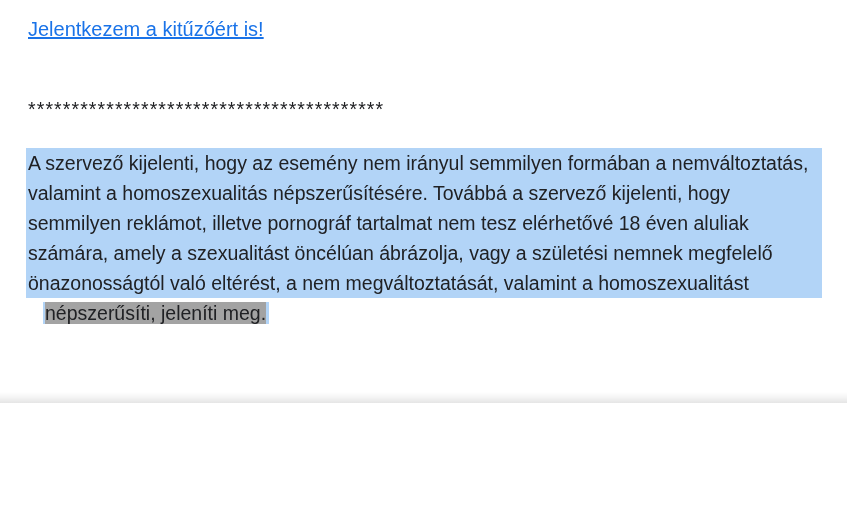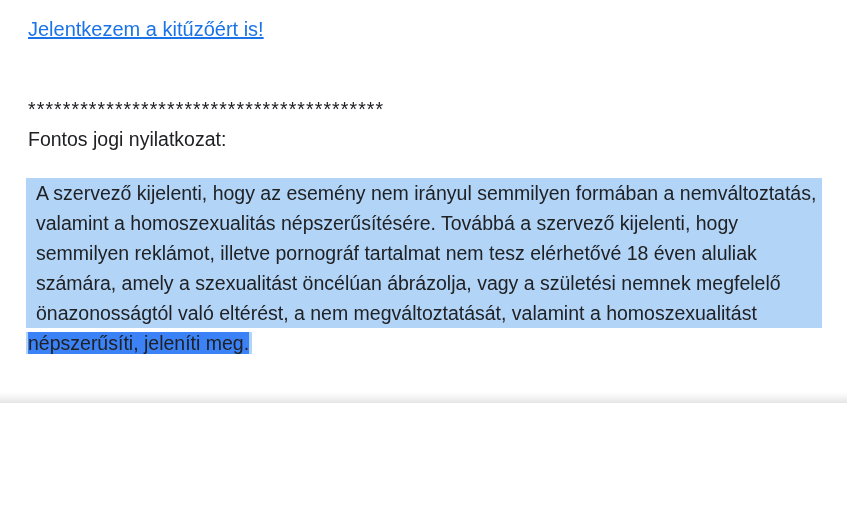--- a/index.html
+++ b/index.html
@@ -24,26 +24,27 @@
     cursor: pointer;
   }
   .divider-block { margin-top: 50px; }
   .asterisks { letter-spacing: 1.1px; }
   .para-age { margin-top: 26px; }
   .para-highlight { margin-top: 24px; }
   .hl-block {
     background: #b2d4f7;
     width: 796px;
     margin-left: -2px;
-    padding-left: 10px;
+    padding-left: 2px;
     box-sizing: border-box;
   }
   .hl-inline {
-    background: #3b82f6;
+    background: #a3a3a3;
     box-shadow: -2px 0 0 #b2d4f7, 3px 0 0 #b2d4f7;
+    margin-left: 17px;
   }
   .para-regulation { margin-top: 19px; }
   .bottom-edge {
     position: absolute;
     left: 0; right: 0; bottom: 0;
     height: 11px;
     background: linear-gradient(180deg, rgba(0,0,0,0) 0%, rgba(0,0,0,0.04) 45%, rgba(0,0,0,0.10) 100%);
     pointer-events: none;
   }
 </style>
@@ -52,21 +53,20 @@
 
 <div class="page">
   <div class="inner">
 
     <div class="link-line">
       <a href="#">Jelentkezem a kitűzőért is!</a>
     </div>
 
     <div class="divider-block">
       <div class="asterisks prewrap">*****************************************</div>
-      <div>Fontos jogi nyilatkozat:</div>
     </div>
 
 
     <div class="para-highlight">
       <div class="hl-block prewrap">A szervező kijelenti, hogy az esemény nem irányul semmilyen formában a nemváltoztatás,
 valamint a homoszexualitás népszerűsítésére. Továbbá a szervező kijelenti, hogy
 semmilyen reklámot, illetve pornográf tartalmat nem tesz elérhetővé 18 éven aluliak
 számára, amely a szexualitást öncélúan ábrázolja, vagy a születési nemnek megfelelő
 önazonosságtól való eltérést, a nem megváltoztatását, valamint a homoszexualitást</div>
       <div>

